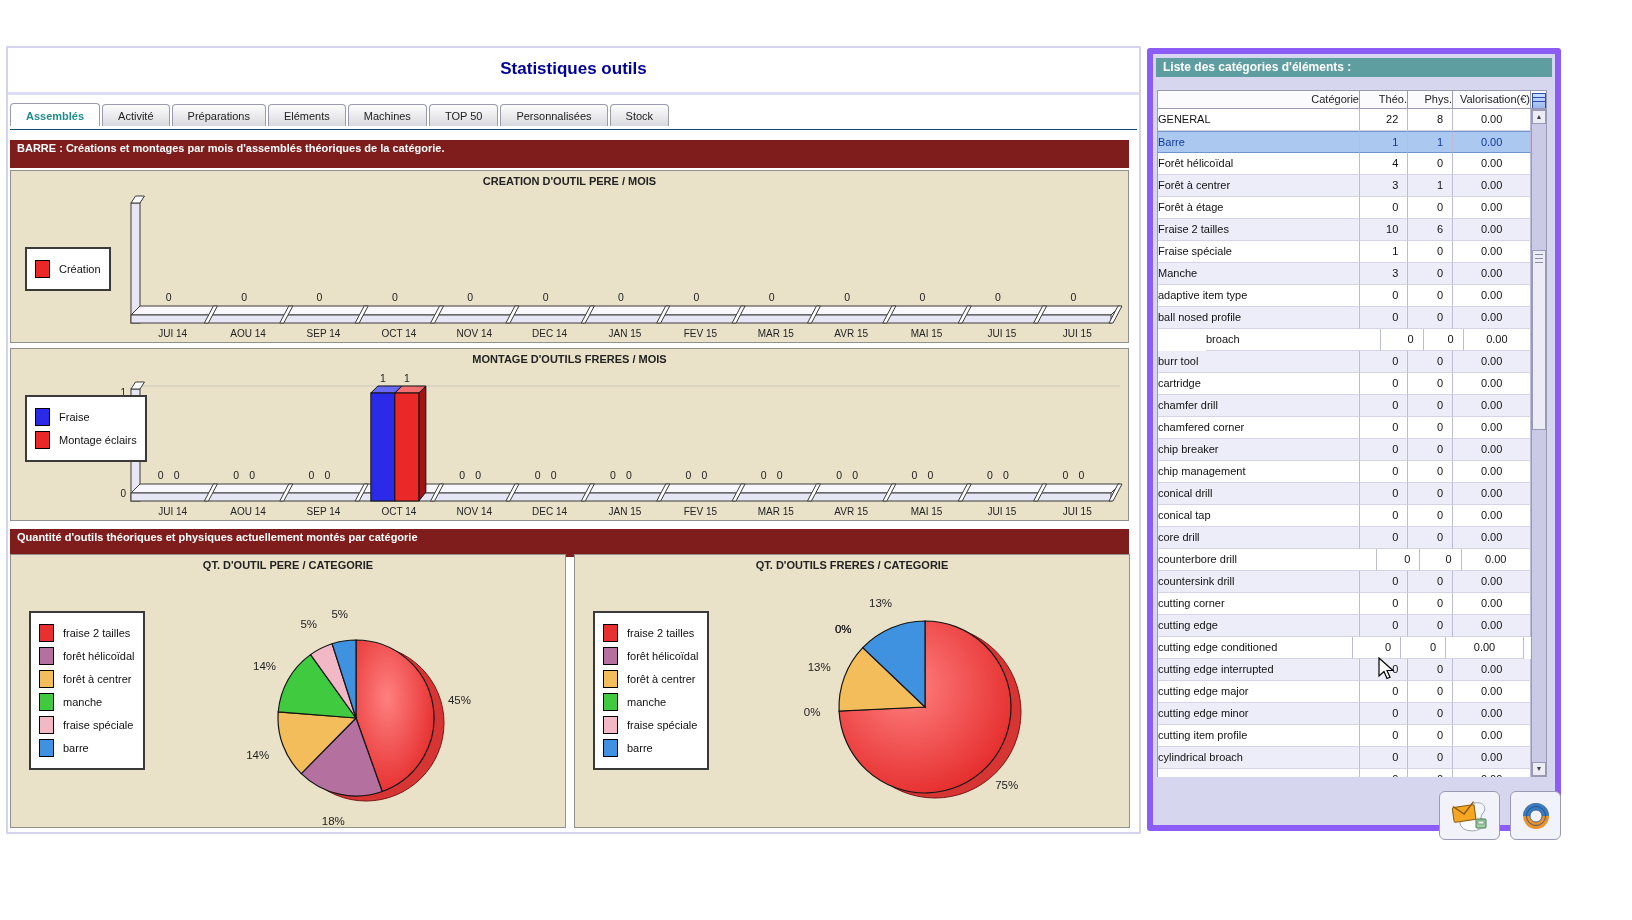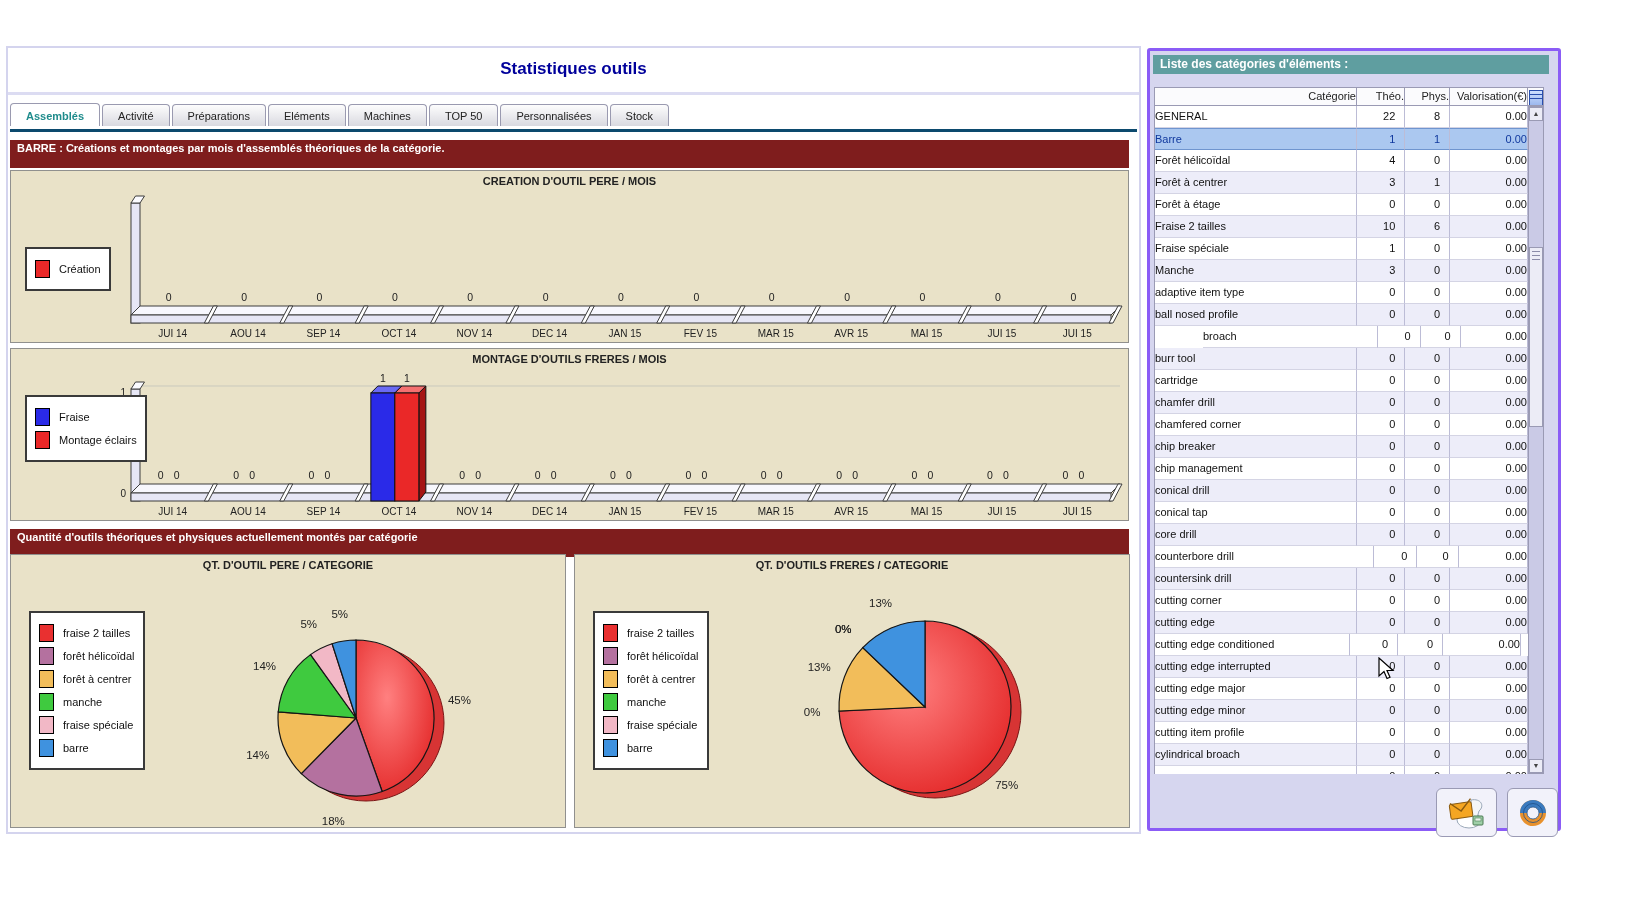--- a/index.html
+++ b/index.html
@@ -6,21 +6,21 @@
   body{width:1632px;height:920px;position:relative;background:#ffffff;
        font-family:"Liberation Sans",sans-serif;overflow:hidden;}
 
   
   .main-panel{position:absolute;left:6px;top:46px;width:1131px;height:784px;
               background:#ffffff;border:2px solid #d4d4ee;}
   .panel-title{position:absolute;top:11px;left:0;width:100%;text-align:center;
                font-size:17px;font-weight:bold;color:#00009b;}
   .title-sep{position:absolute;top:44px;left:0;width:100%;height:3px;background:#dcdcf2;}
   .tab-bar{position:absolute;top:55px;left:2px;right:2px;height:26px;
-           border-bottom:3px solid #0c4a6e;}
+           border-bottom:1px solid #0c4a6e;}
   .tab{display:inline-block;vertical-align:bottom;padding:5px 15px 4px 15px;margin-right:2px;
        border:1px solid #9a9ab0;border-bottom:none;border-radius:4px 4px 0 0;
        background:linear-gradient(#fdfdfd,#d9d9e0);font-size:11px;color:#222;cursor:default;}
   .tab.active{background:#ffffff;color:#1f8c8c;font-weight:bold;padding-top:6px;}
   .sec-hdr{position:absolute;left:2px;width:1119px;height:28px;background:#7f1d1d;
            color:#ffffff;font-size:11px;font-weight:bold;line-height:17px;padding-left:7px;
            box-sizing:border-box;}
   .chart-box{position:absolute;left:2px;width:1119px;height:173px;background:#e9e2c8;
              border:1px solid #90908e;box-sizing:border-box;}
   .pie-box{position:absolute;width:556px;height:274px;background:#e9e2c8;
@@ -30,39 +30,39 @@
   .chart-svg{position:absolute;left:0;top:0;}
   svg{font-family:"Liberation Sans",sans-serif;}
   .legend-box{position:absolute;background:#ffffff;border:2px solid #3a3a3a;
               padding:6px 8px;}
   .leg-item{display:flex;align-items:center;margin:5px 0;}
   .leg-swatch{width:13px;height:16px;border:1px solid #000;margin-right:9px;flex:none;}
   .leg-label{font-size:11px;color:#111;white-space:nowrap;}
 
   
   .rp{position:absolute;left:1147px;top:48px;width:414px;height:783px;
-      background:#d6d6ef;border:3px solid #8b5cf6;box-sizing:border-box;border-radius:3px;}
+      background:#d6d6ef;border:6px solid #8b5cf6;box-sizing:border-box;border-radius:3px;}
   .rp-hdr{position:absolute;left:3px;top:4px;width:396px;height:19px;background:#5f9ea0;
           color:#fff;font-size:12px;font-weight:bold;line-height:19px;padding-left:7px;
           box-sizing:border-box;}
   .tbl-hdr{position:absolute;left:4px;top:36px;display:flex;height:19px;}
   .hcell{border:1px solid #9a9ab4;border-left:none;background:#fbfbfd;font-size:11px;color:#222;
          text-align:right;line-height:17px;box-sizing:border-box;overflow:hidden;}
   .hcell:first-child{border-left:1px solid #9a9ab4;}
   .rows{position:absolute;left:4px;top:55px;width:374px;height:668px;overflow:hidden;
         border-left:1px solid #9a9ab4;box-sizing:border-box;background:#fff;}
   .row{display:flex;height:22px;background:#ffffff;}
   .row.alt{background:#ededf9;}
   .row.sel{background:#abc8f0;}
   .row.sel .cell{color:#10389e;border-top:1px solid #6f95cf;border-bottom:1px solid #6f95cf;}
   .cell{font-size:11px;color:#111;line-height:21px;border-right:1px solid #bcbcd6;
         border-bottom:1px solid #d4d4e4;box-sizing:border-box;white-space:nowrap;overflow:hidden;}
   .c-name{}
   .c-num{text-align:right;padding-right:9px;}
-  .c-val{text-align:right;padding-right:0;}
+  .c-val{text-align:center;padding-right:0;}
 
   .scroll{position:absolute;left:378px;top:55px;width:16px;height:668px;background:#cacae6;
           border:1px solid #9a9ab4;box-sizing:border-box;}
   .sbtn{position:absolute;left:0;width:14px;height:14px;background:#ececf6;
         border:1px solid #9a9ab4;box-sizing:border-box;font-size:7px;color:#444;
         text-align:center;line-height:12px;}
   .thumb{position:absolute;left:0;top:140px;width:14px;height:180px;background:#ececf6;
          border:1px solid #9a9ab4;box-sizing:border-box;}
   .grip{margin:3px auto 0 auto;width:8px;height:1px;background:#8a8aa8;}
   .hdr-icon{width:12px;height:14px;margin:2px auto;border:1px solid #2a4fae;background:

